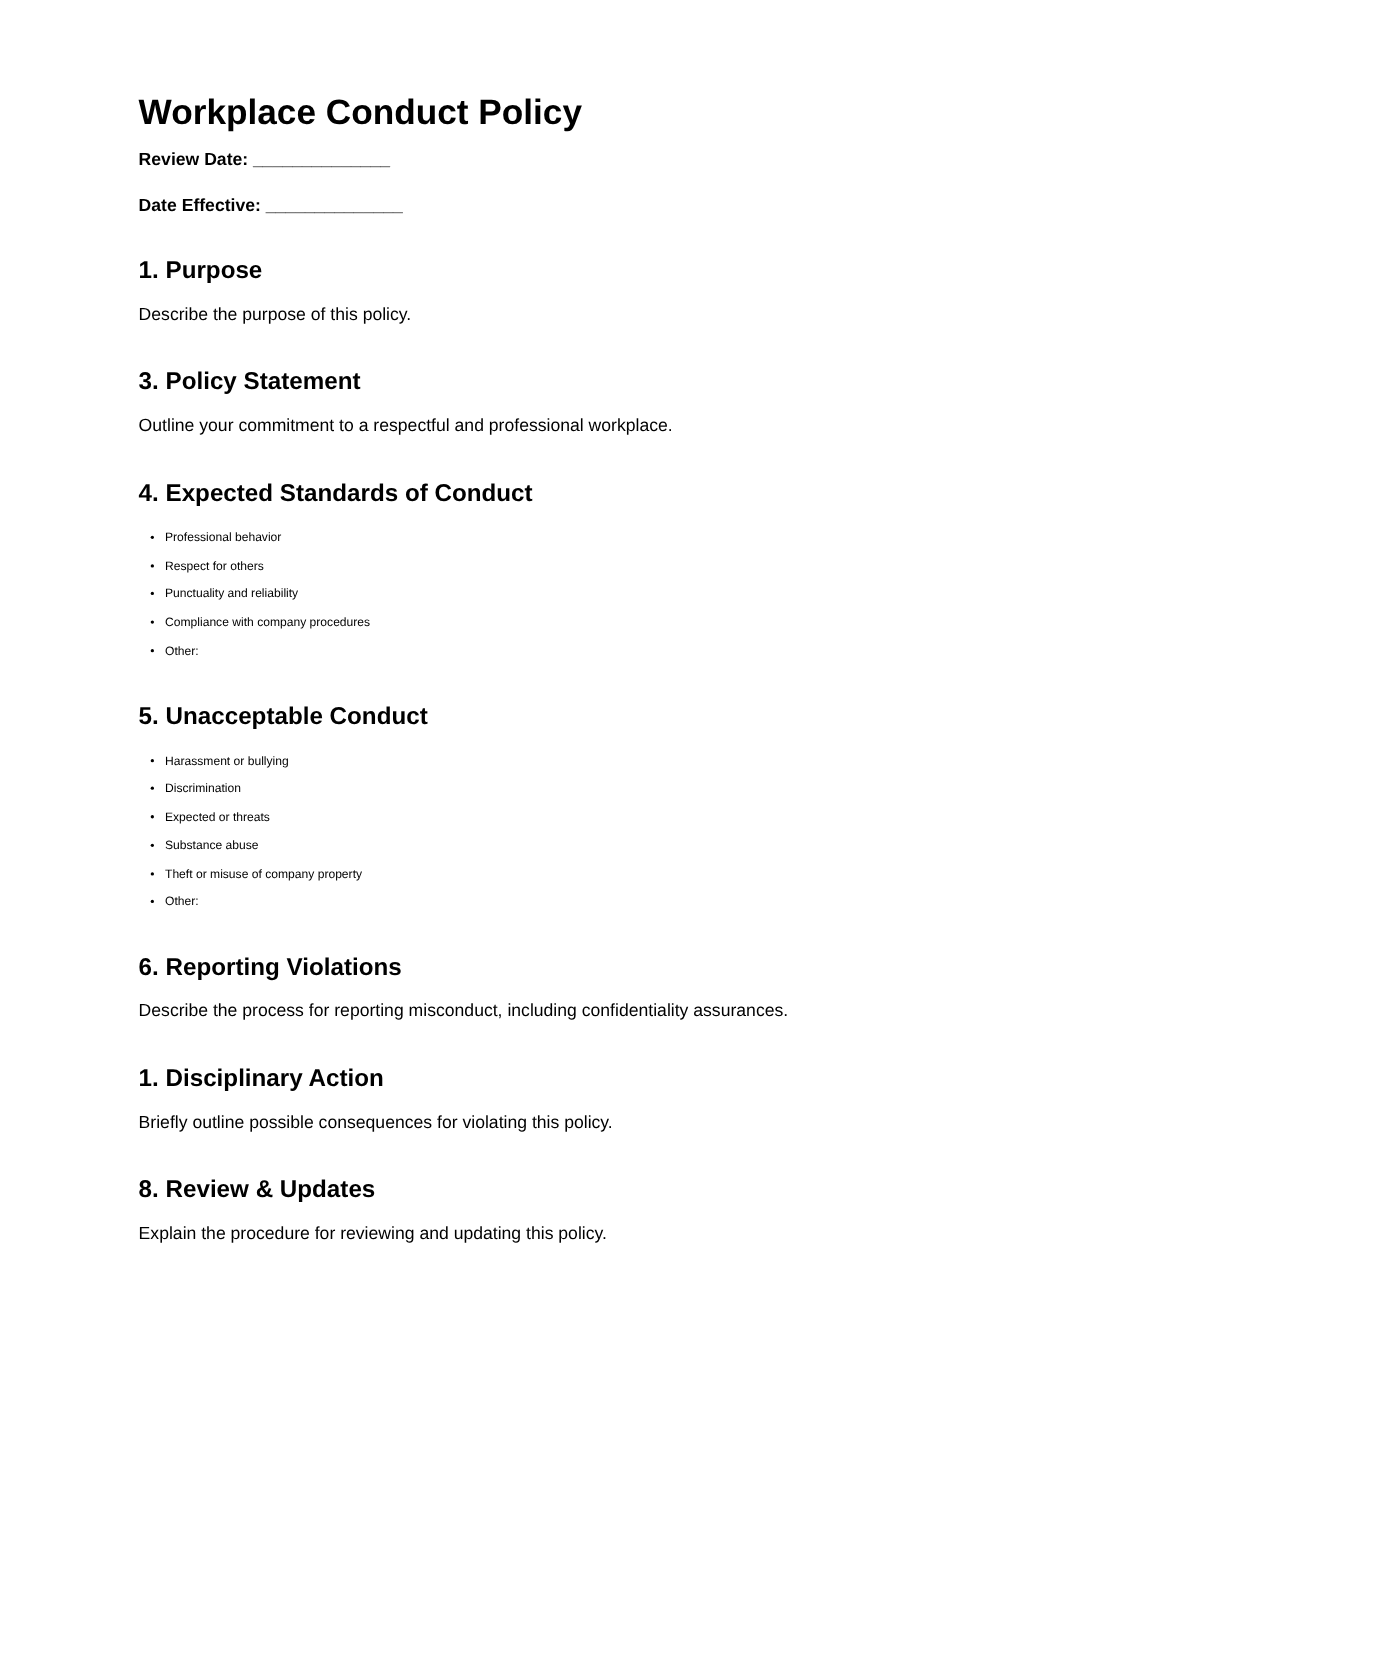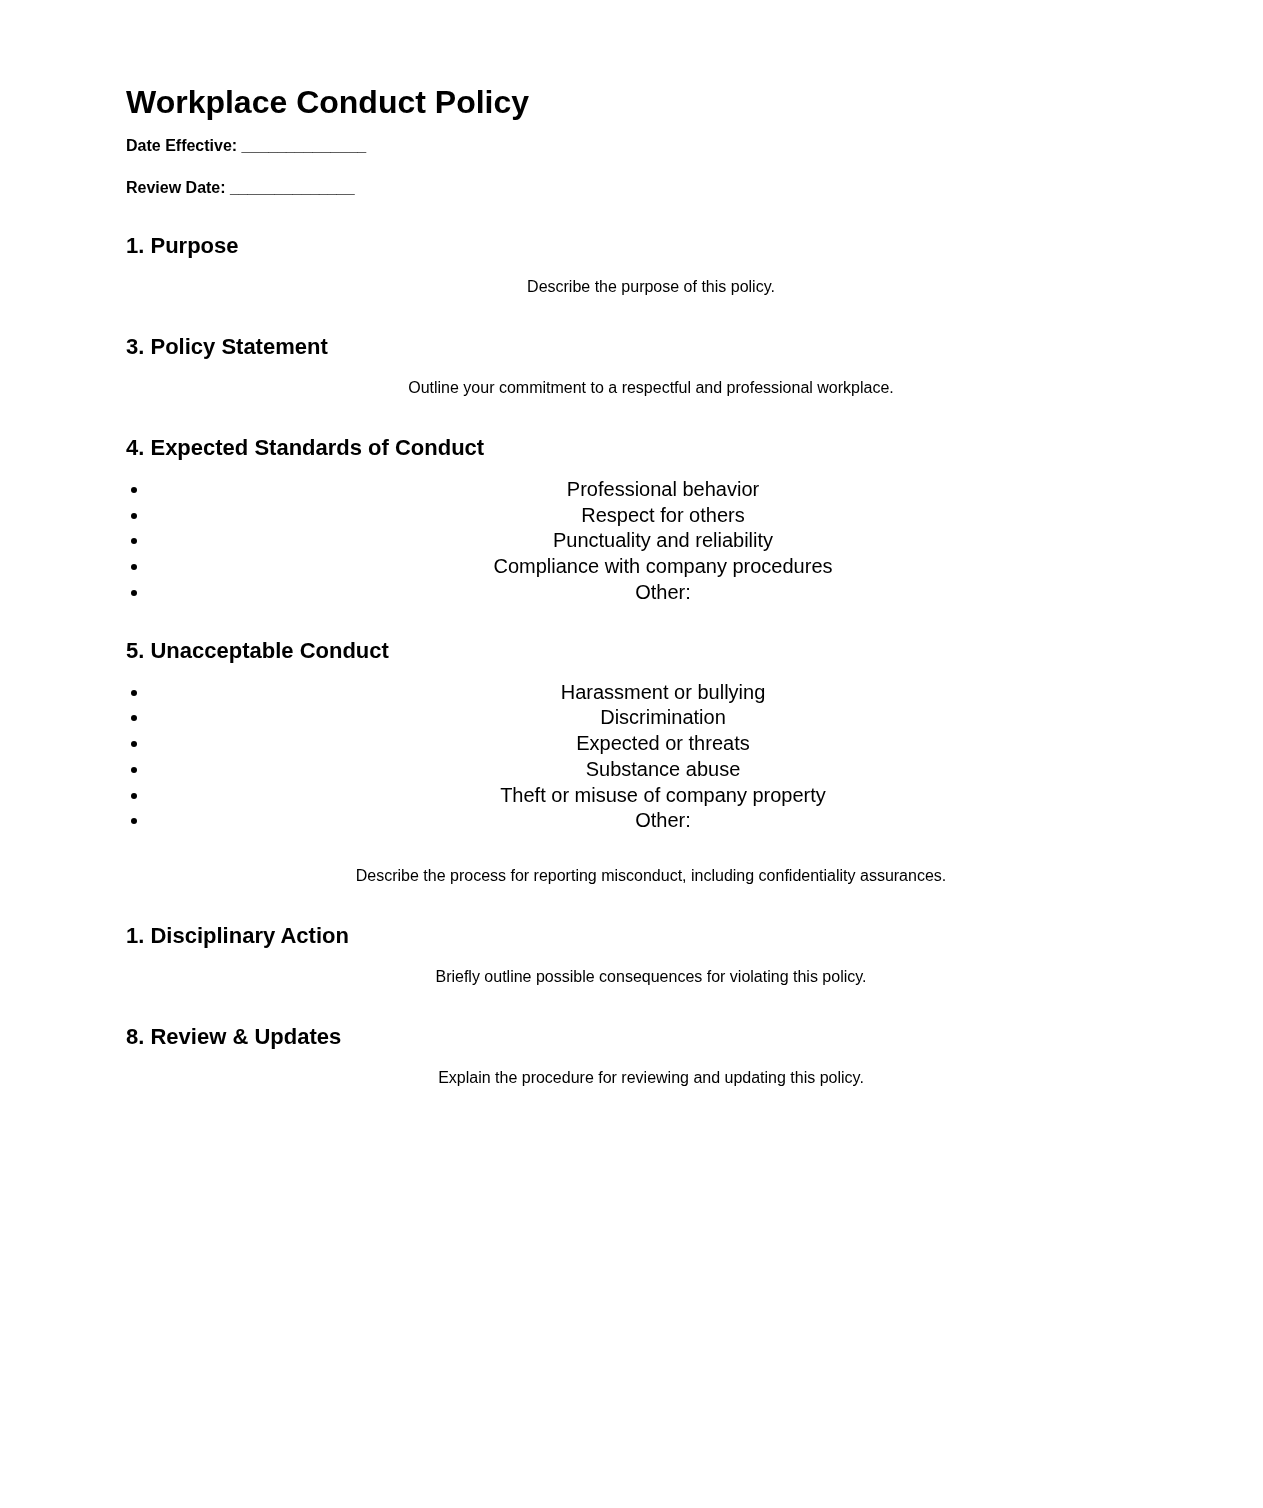--- a/index.html
+++ b/index.html
@@ -32,43 +32,41 @@
       font-weight: bold;
       margin: 0 0 18px 0;
       line-height: 26px;
     }
     .section { margin: 0 0 0 0; }
     .first-section { margin-top: 36px; }
     p {
       font-size: 16px;
       margin: 0 0 37px 0;
       line-height: 20px;
-      text-align: center;
     }
     ul {
       margin: 0 0 36px 0;
       padding-left: 24px;
-      font-size: 20px;
+      font-size: 11px;
       line-height: 20px;
-      text-align: center;
     }
     li { margin: 0 0 5.7px 0; }
   </style>
 </head>
 <body>
 
 <div class="page">
   <h1>Workplace Conduct Policy</h1>
 
   <div class="meta-field">
-    <span>Date Effective:</span>
+    <span>Review Date:</span>
     <span class="blank">______________</span>
   </div>
   <div class="meta-field">
-    <span>Review Date:</span>
+    <span>Date Effective:</span>
     <span class="blank">______________</span>
   </div>
 
   <div class="section first-section">
     <h2>1. Purpose</h2>
     <p>Describe the purpose of this policy.</p>
   </div>
 
 
   <div class="section">
@@ -93,20 +91,21 @@
       <li>Harassment or bullying</li>
       <li>Discrimination</li>
       <li>Expected or threats</li>
       <li>Substance abuse</li>
       <li>Theft or misuse of company property</li>
       <li>Other:</li>
     </ul>
   </div>
 
   <div class="section">
+    <h2>6. Reporting Violations</h2>
     <p>Describe the process for reporting misconduct, including confidentiality assurances.</p>
   </div>
 
   <div class="section">
     <h2>1. Disciplinary Action</h2>
     <p>Briefly outline possible consequences for violating this policy.</p>
   </div>
 
   <div class="section">
     <h2>8. Review &amp; Updates</h2>

